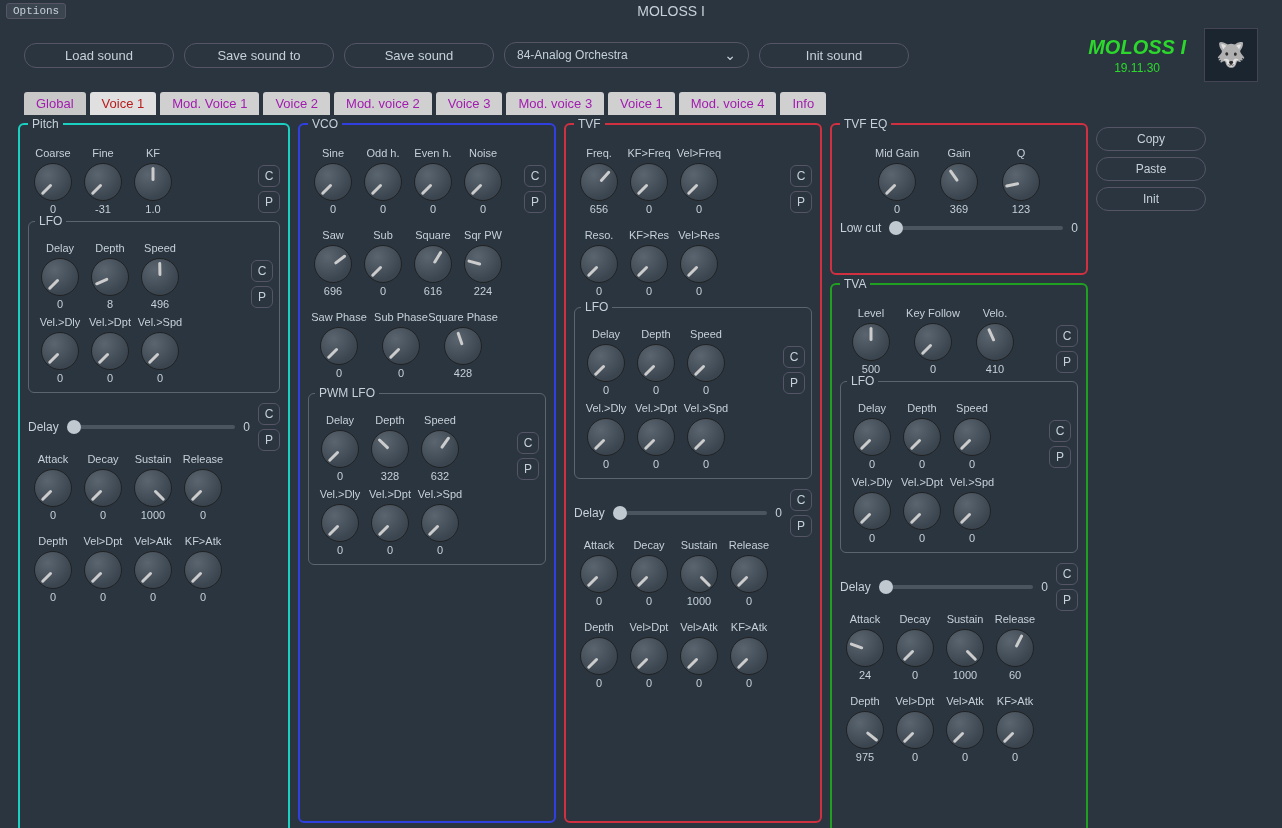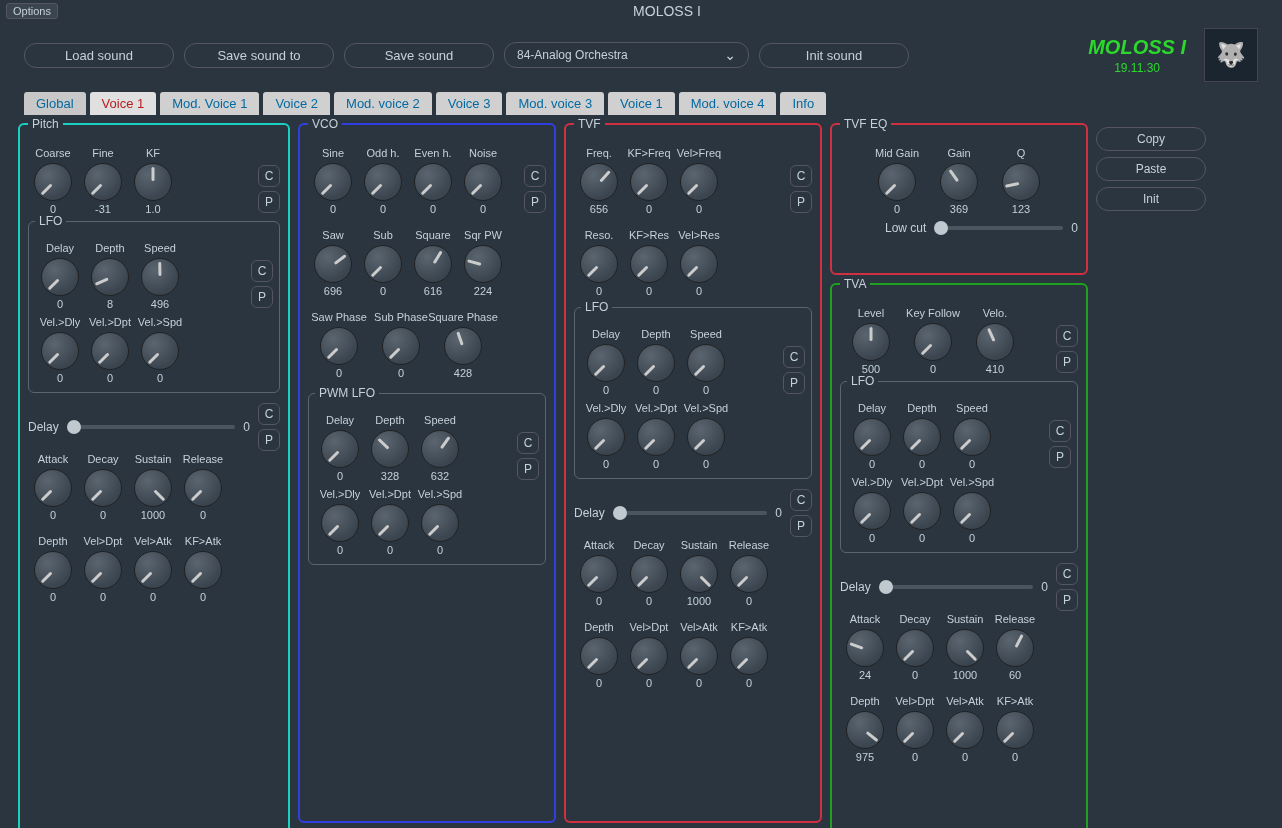--- a/index.html
+++ b/index.html
@@ -20,20 +20,21 @@
   background: #2a3540;
 }
 .opt-btn {
   border: 1px solid #556;
   background: #3a4550;
   color: #c5d0d8;
   font-size: 11px;
   padding: 1px 6px;
   border-radius: 3px;
   cursor: pointer;
+  font-family: Liberation Mono, monospace;
 }
 .title-center {
   flex: 1;
   text-align: center;
   font-size: 14px;
   color: #c5d0d8;
 }
 .toolbar {
   display: flex;
   align-items: center;
@@ -68,21 +69,21 @@
 .brand-sub { font-size: 12px; color:#2bd82b; text-align:center; margin-top:2px; }
 .logo-box { width:54px; height:54px; background:#1a2530; border:1px solid #445; display:flex; align-items:center; justify-content:center; font-size:24px; }
 .tabs {
   display: flex;
   gap: 4px;
   padding: 0 24px;
   margin-top: 4px;
 }
 .tab {
   background: #d0d0d0;
-  color: #0369a1;
+  color: #a21caf;
   padding: 4px 12px;
   border-radius: 3px 3px 0 0;
   cursor: pointer;
   font-size: 13px;
 }
 .tab.first { background:#c8c8c8; }
 .tab.active { color: #b91c1c; background:#e0e0e0; }
 .main {
   display: flex;
   gap: 8px;
@@ -586,21 +587,21 @@
             <div class="klabel">Gain</div>
             <div class="knob" style="--rot: -35.370000000000005deg;"></div>
             <div class="kval">369</div>
           </div>
           <div class="knob-col" style="width: 62px;">
             <div class="klabel">Q</div>
             <div class="knob" style="--rot: -101.78999999999999deg;"></div>
             <div class="kval">123</div>
           </div>
         </div>
-      <div class="slider-row" style="margin-top:6px;margin-left:45px;">
+      <div class="slider-row" style="margin-top:6px;">
         <span>Low cut</span>
         <div class="slider">
             <div class="slider-thumb"></div>
           </div>
         <span>0</span>
       </div>
     </div>
     <div class="panel col-tva">
       <span class="panel-title">TVA</span>
       <div class="krow" id="tva-top">

